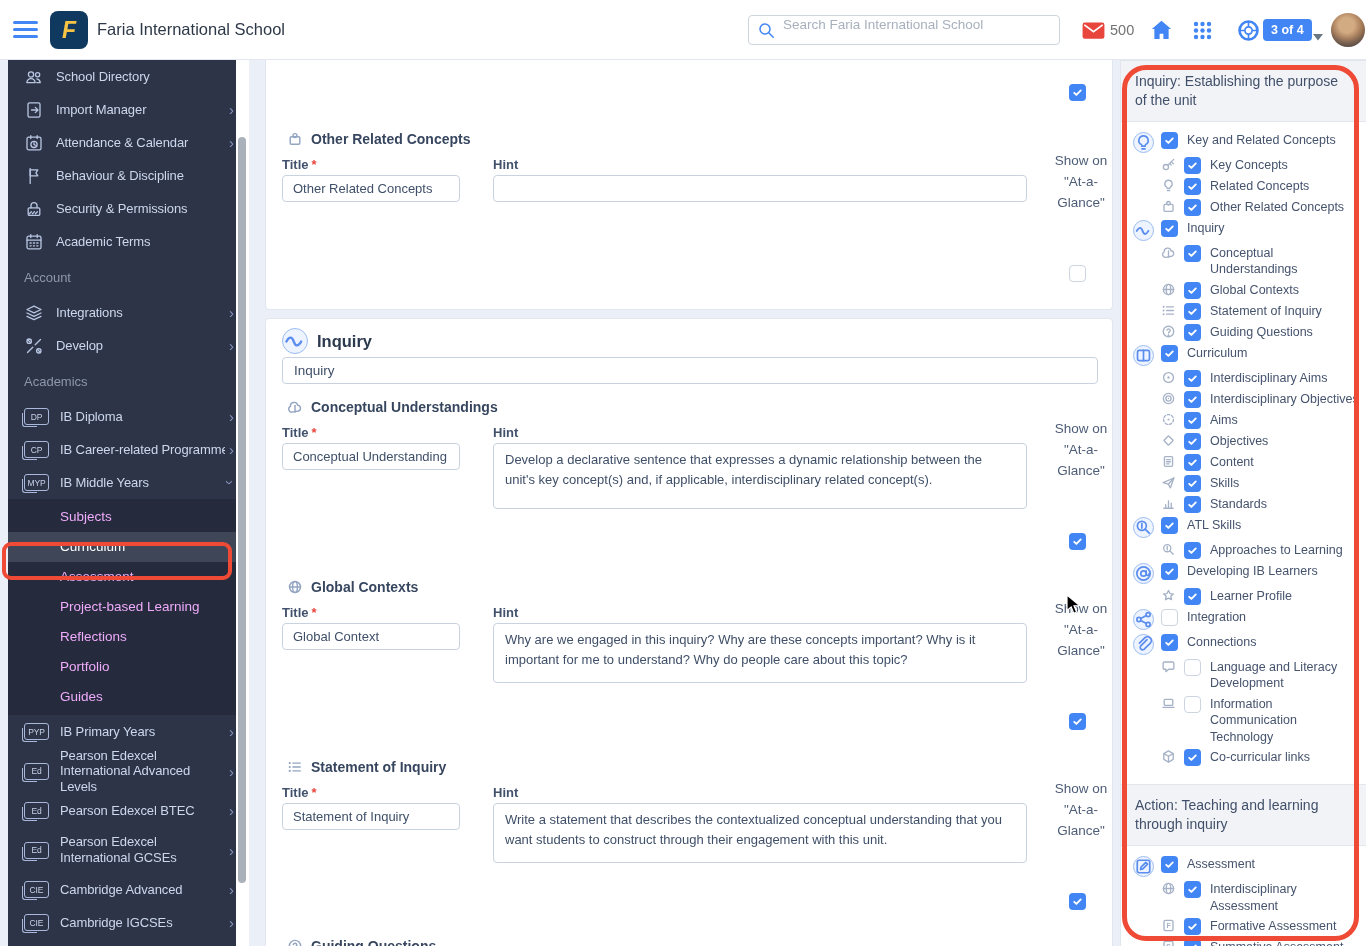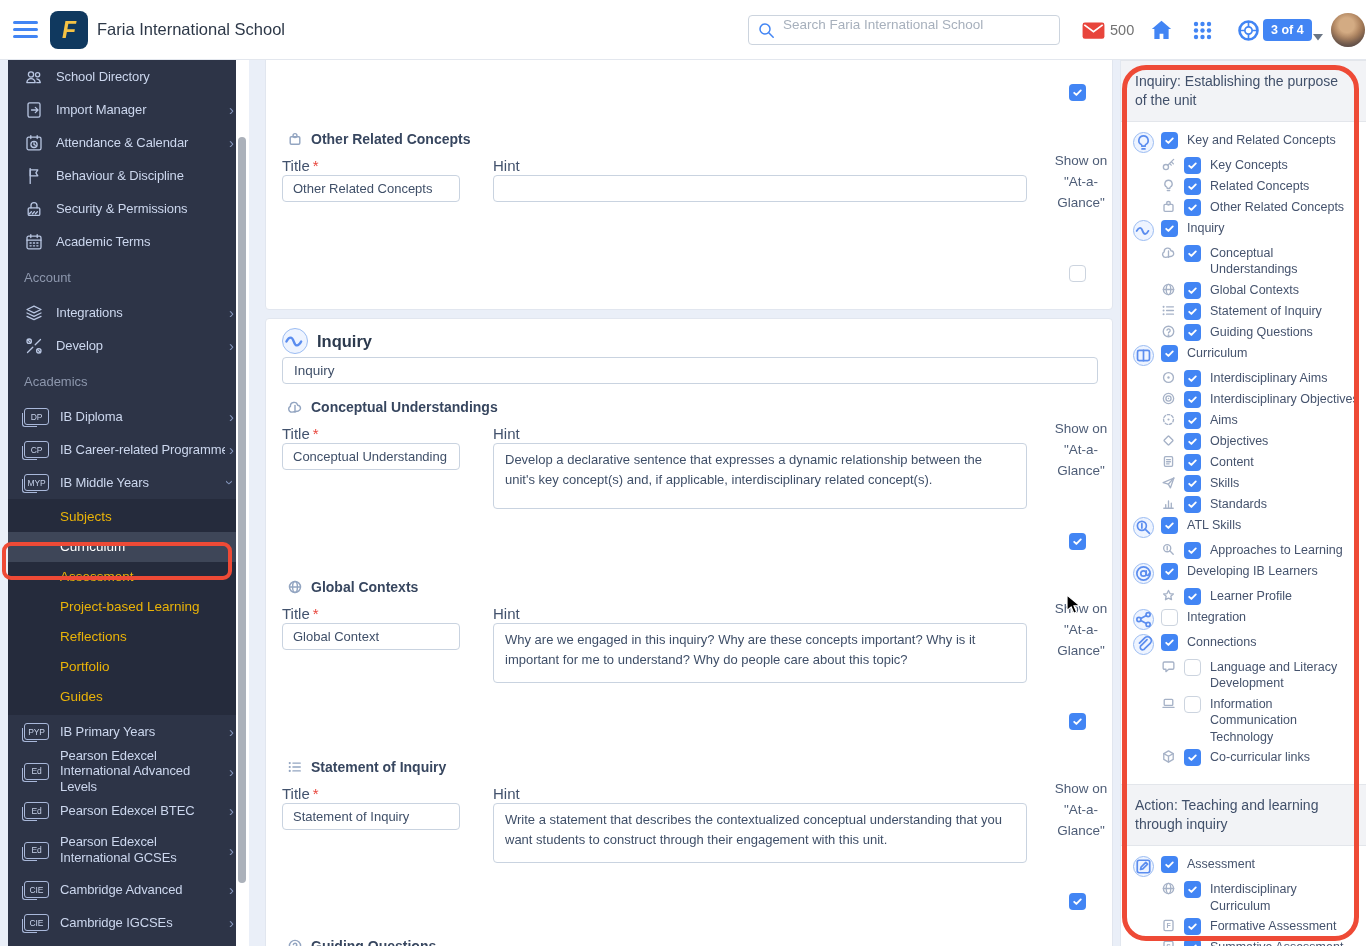--- a/index.html
+++ b/index.html
@@ -38,36 +38,36 @@
   .slabel{white-space:nowrap;overflow:hidden;flex:1}
   .tall .slabel{white-space:normal;line-height:1.2}
   .side-head{color:#8d97ad;font-size:13px;padding:12px 16px 8px;height:38px}
   .sbadge{width:25px;height:17px;border:1.2px solid #a9b8da;border-radius:3px;font-size:8.5px;color:#c7d2ea;
         display:flex;align-items:center;justify-content:center;margin-right:11px;flex:none;position:relative}
   .sbadge::after{content:'';position:absolute;left:-3px;top:4px;bottom:-3px;width:60%;
         border-left:1.2px solid #a9b8da;border-bottom:1.2px solid #a9b8da;border-radius:0 0 0 3px}
   .chev{margin-left:auto;color:#8596bd;font-size:15px;line-height:1;padding-left:4px}
   .chev.down{transform:rotate(90deg);padding-left:0;padding-top:2px}
   #submenu{background:#252b3c;padding:3px 0}
-  .sub-item{height:30px;line-height:30px;padding-left:52px;color:#eab308;font-size:13.5px;cursor:pointer}
+  .sub-item{height:30px;line-height:30px;padding-left:52px;color:#f0abfc;font-size:13.5px;cursor:pointer}
   .sub-item.selected{background:#3e4658;color:#fff}
 
   
   #scrollstrip{position:absolute;left:236px;top:60px;width:13px;height:886px;background:#fff;z-index:6}
   #scrollthumb{position:absolute;left:2px;top:77px;width:8px;height:746px;background:#abb1ba;border-radius:4px;cursor:grab}
 
   
   #main{position:absolute;top:60px;left:249px;width:871px;height:886px;background:#eaeff8;overflow:hidden}
   .card{position:absolute;left:16px;width:848px;background:#fff;border:1px solid #e1e6ef;border-radius:4px}
   #card1{top:-40px;height:290px}
   #card2{top:258px;height:700px}
   .fblock{position:absolute;left:16px;width:816px;height:178px}
   .fhead{position:absolute;top:0;left:5px;display:flex;align-items:center;font-size:14px;font-weight:bold;color:#37465f}
   .fhead .ic{width:16px;height:16px;color:#93a5c1;margin-right:8px}
-  .flab{position:absolute;top:26px;font-size:15px;font-weight:normal;color:#42526d}
+  .flab{position:absolute;top:26px;font-size:13px;font-weight:bold;color:#42526d}
   .req{color:#e8453c;margin-left:3px}
   .tinput{position:absolute;top:44px;left:0;width:178px;height:27px;border:1px solid #c9d3e0;border-radius:4px;
         padding:0 10px;font-size:13px;color:#3f4f68;font-family:inherit;background:#fff}
   .hintbox{position:absolute;top:44px;left:211px;width:534px;border:1px solid #c9d3e0;border-radius:4px;
         padding:6px 11px;font-size:13px;line-height:1.55;color:#3f4f68;font-family:inherit;background:#fff;
         resize:none;overflow:hidden;outline:none}
   input.hintbox{height:27px;padding:0 11px}
   .fshow{position:absolute;left:770px;top:20px;width:58px;text-align:center;font-size:13.5px;color:#4e5d77;line-height:1.55}
   .cb{width:17px;height:17px;border-radius:4px;display:flex;align-items:center;justify-content:center;cursor:pointer;flex:none}
   .cb.on{background:#4285f4}
@@ -805,21 +805,21 @@
             <circle cx="7" cy="7" r="4.8"></circle>
             <ellipse cx="7" cy="7" rx="2.1" ry="4.8"></ellipse>
             <path d="M2.2 7h9.6"></path>
           </svg>
         </span>
         <span class="cb on">
           <svg viewBox="0 0 12 12">
             <path d="M2.4 6.3l2.4 2.4 4.8-5" stroke="#fff" stroke-width="2" fill="none" stroke-linecap="round" stroke-linejoin="round"></path>
           </svg>
         </span>
-        <span class="tlabel">Interdisciplinary Curriculum</span>
+        <span class="tlabel">Interdisciplinary Assessment</span>
       </div>
       <div class="trow l1">
         <span class="tico1">
           <svg viewBox="0 0 14 14" fill="none" stroke="currentColor" stroke-width="1.25" stroke-linecap="round" stroke-linejoin="round" style="width:100%;height:100%;display:block">
             <rect x="2.8" y="2.2" width="8.4" height="9.6" rx="1.2"></rect>
             <text x="7" y="9.3" font-size="6.5" text-anchor="middle" fill="currentColor" stroke="none" font-weight="bold">F</text>
           </svg>
         </span>
         <span class="cb on">
           <svg viewBox="0 0 12 12">

